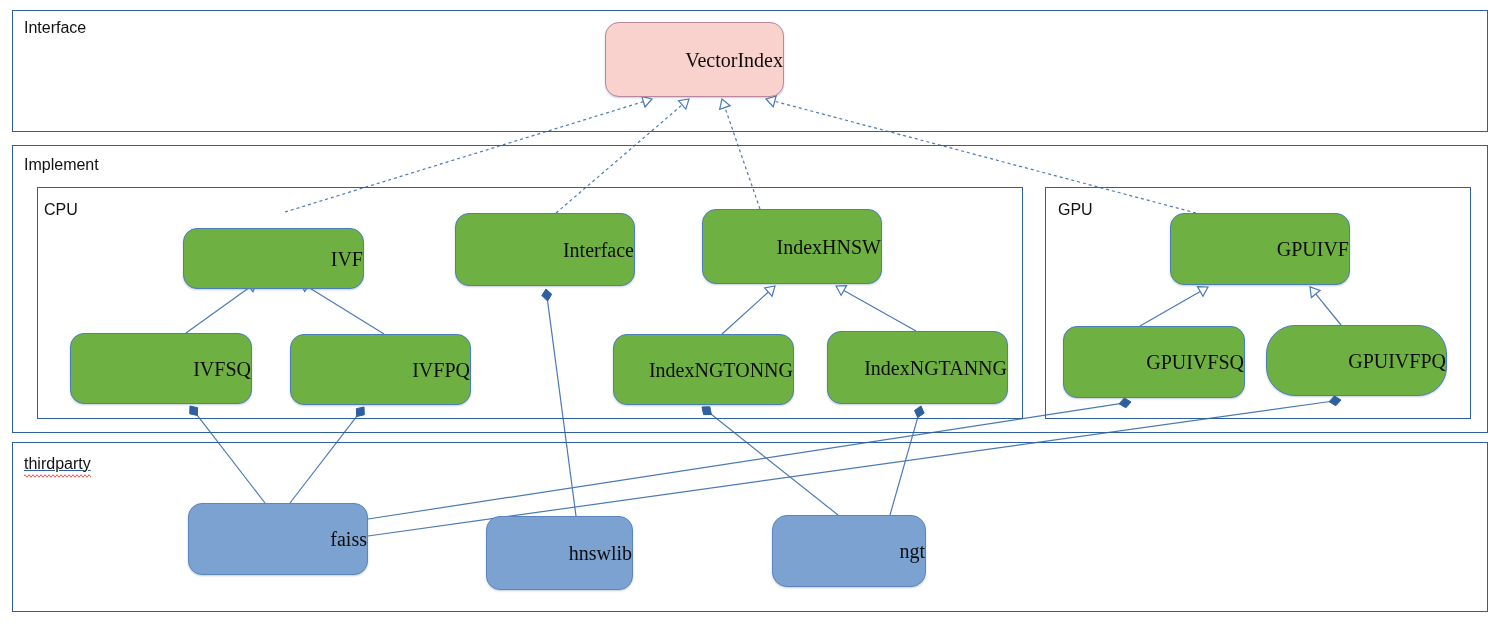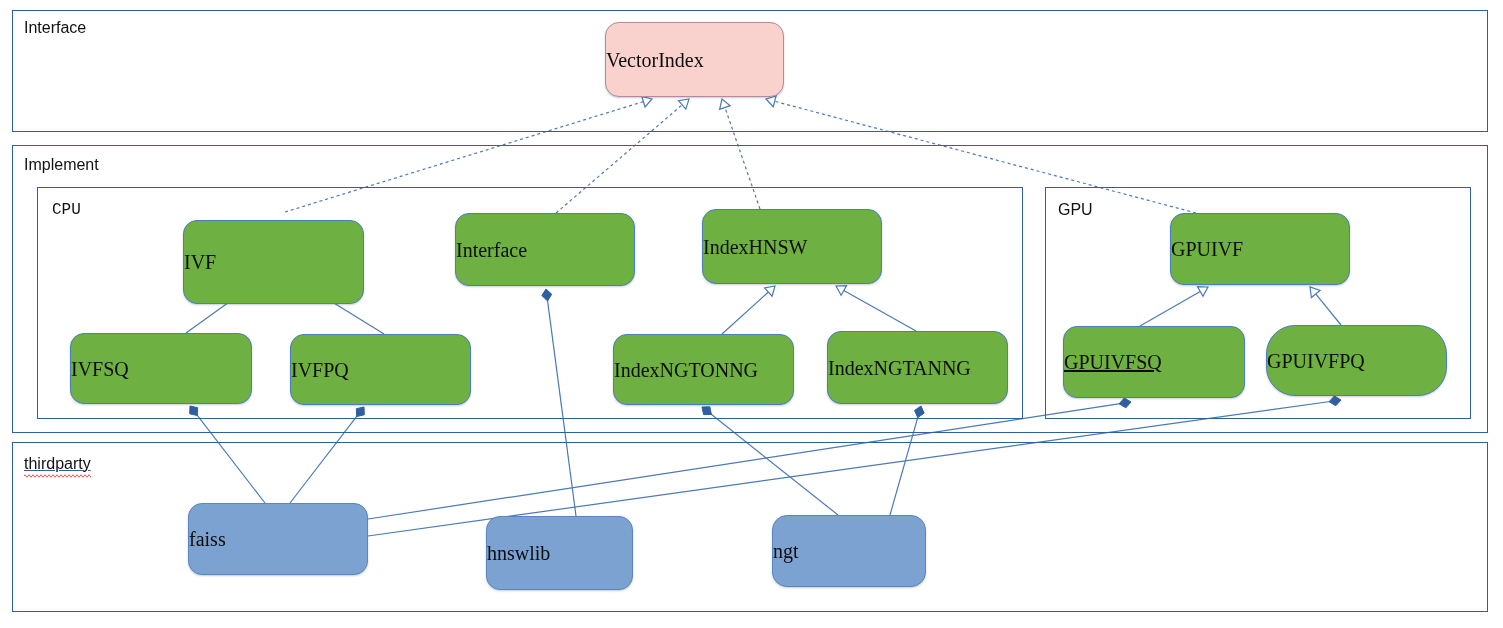--- a/index.html
+++ b/index.html
@@ -51,21 +51,21 @@
     width: 100%;
     height: 5px;
   }
   .node {
     position: absolute;
     box-sizing: border-box;
     border-radius: 14px;
     border: 1.4px solid #4B7FB5;
     display: flex;
     align-items: center;
-    justify-content: flex-start;
+    justify-content: flex-end;
     font-family: "Liberation Serif", serif;
     font-size: 20px;
     color: #0d0d0d;
     text-align: center;
     line-height: 1.1;
     box-shadow: 0 1px 2px rgba(60,90,130,0.30);
   }
   .node.iface { background: #F9D2CE; border-color: #B9889A; }
   .node.impl  { background: #6FB042; border-color: #4B7FB5; }
   .node.third { background: #7CA2D1; border-color: #5B85BE; }
@@ -109,33 +109,33 @@
       <polygon points="702.00,407.00 703.59,414.65 711.40,414.46 709.81,406.82" fill="#2E5F9E" stroke="#2E5F9E" stroke-width="1"></polygon>
       <line x1="890" y1="515" x2="917.990890122979" y2="416.5804185998482" stroke="#4A7AB5" stroke-width="1.2" fill="none"></line>
       <polygon points="921.00,406.00 914.55,410.40 917.72,417.54 924.17,413.14" fill="#2E5F9E" stroke="#2E5F9E" stroke-width="1"></polygon>
     </svg>
   <div id="containers-layer">
       <div class="container-box" style="left: 12px; top: 10px; width: 1476px; height: 122px; border-color: rgb(46, 95, 158);"></div>
       <div class="container-label" style="left: 24px; top: 19px;">Interface</div>
       <div class="container-box" style="left: 12px; top: 145px; width: 1476px; height: 288px; border-color: rgb(46, 95, 158);"></div>
       <div class="container-label" style="left: 24px; top: 156px;">Implement</div>
       <div class="container-box" style="left: 37px; top: 187px; width: 986px; height: 232px; border-color: rgb(46, 95, 158);"></div>
-      <div class="container-label" style="left: 52px; top: 201px; font-family: Liberation Mono, monospace;">CPU</div>
+      <div class="container-label" style="left: 44px; top: 201px;">CPU</div>
       <div class="container-box" style="left: 1045px; top: 187px; width: 426px; height: 232px; border-color: rgb(46, 95, 158);"></div>
       <div class="container-label" style="left: 1058px; top: 201px;">GPU</div>
       <div class="container-box" style="left: 12px; top: 442px; width: 1476px; height: 170px; border-color: rgb(46, 95, 158);"></div>
       <div class="container-label misspelled" style="left: 24px; top: 455px; position: absolute;">thirdparty<svg class="squiggle" preserveAspectRatio="none" viewBox="0 0 100 5">
           <path d="M0 3 q1.5 -2.6 3 0 q1.5 2.6 3 0 q1.5 -2.6 3 0 q1.5 2.6 3 0 q1.5 -2.6 3 0 q1.5 2.6 3 0 q1.5 -2.6 3 0 q1.5 2.6 3 0 q1.5 -2.6 3 0 q1.5 2.6 3 0 q1.5 -2.6 3 0 q1.5 2.6 3 0 q1.5 -2.6 3 0 q1.5 2.6 3 0 q1.5 -2.6 3 0 q1.5 2.6 3 0 q1.5 -2.6 3 0 q1.5 2.6 3 0 q1.5 -2.6 3 0 q1.5 2.6 3 0 q1.5 -2.6 3 0 q1.5 2.6 3 0 q1.5 -2.6 3 0 q1.5 2.6 3 0 q1.5 -2.6 3 0 q1.5 2.6 3 0 q1.5 -2.6 3 0 q1.5 2.6 3 0 q1.5 -2.6 3 0 q1.5 2.6 3 0 q1.5 -2.6 3 0 q1.5 2.6 3 0 q1.5 -2.6 3 0 q1.5 2.6 3 0 q1.5 -2.6 3 0 q1.5 2.6 3 0 q1.5 -2.6 3 0 q1.5 2.6 3 0 q1.5 -2.6 3 0 q1.5 2.6 3 0 q1.5 -2.6 3 0 q1.5 2.6 3 0 q1.5 -2.6 3 0 q1.5 2.6 3 0 q1.5 -2.6 3 0 q1.5 2.6 3 0 q1.5 -2.6 3 0 q1.5 2.6 3 0 q1.5 -2.6 3 0 q1.5 2.6 3 0 q1.5 -2.6 3 0 q1.5 2.6 3 0 q1.5 -2.6 3 0 q1.5 2.6 3 0 q1.5 -2.6 3 0 q1.5 2.6 3 0 q1.5 -2.6 3 0 q1.5 2.6 3 0 q1.5 -2.6 3 0 q1.5 2.6 3 0 q1.5 -2.6 3 0 q1.5 2.6 3 0 q1.5 -2.6 3 0 q1.5 2.6 3 0 q1.5 -2.6 3 0 q1.5 2.6 3 0 q1.5 -2.6 3 0 q1.5 2.6 3 0" fill="none" stroke="#E02020" stroke-width="0.9"></path>
         </svg></div>
     </div>
   <div id="nodes-layer">
       <div class="node iface" style="left: 605px; top: 22px; width: 179px; height: 75px;">
         <span>VectorIndex</span>
       </div>
-      <div class="node impl" style="left: 183px; top: 220px; width: 181px; height: 84px;">
+      <div class="node impl" style="left: 183px; top: 228px; width: 181px; height: 61px;">
         <span>IVF</span>
       </div>
       <div class="node impl" style="left: 455px; top: 213px; width: 180px; height: 73px;">
         <span>Interface</span>
       </div>
       <div class="node impl" style="left: 702px; top: 209px; width: 180px; height: 75px;">
         <span>IndexHNSW</span>
       </div>
       <div class="node impl" style="left: 1170px; top: 213px; width: 180px; height: 72px;">
         <span>GPUIVF</span>
@@ -145,21 +145,21 @@
       </div>
       <div class="node impl" style="left: 290px; top: 334px; width: 181px; height: 71px;">
         <span>IVFPQ</span>
       </div>
       <div class="node impl" style="left: 613px; top: 334px; width: 181px; height: 71px;">
         <span>IndexNGTONNG</span>
       </div>
       <div class="node impl" style="left: 827px; top: 331px; width: 181px; height: 73px;">
         <span>IndexNGTANNG</span>
       </div>
-      <div class="node impl" style="left: 1063px; top: 326px; width: 182px; height: 72px; text-decoration: underline;">
+      <div class="node impl" style="left: 1063px; top: 326px; width: 182px; height: 72px;">
         <span>GPUIVFSQ</span>
       </div>
       <div class="node impl" style="left: 1266px; top: 325px; width: 181px; height: 71px; border-radius: 29px;">
         <span>GPUIVFPQ</span>
       </div>
       <div class="node third" style="left: 188px; top: 503px; width: 180px; height: 72px;">
         <span>faiss</span>
       </div>
       <div class="node third" style="left: 486px; top: 516px; width: 147px; height: 74px;">
         <span>hnswlib</span>

